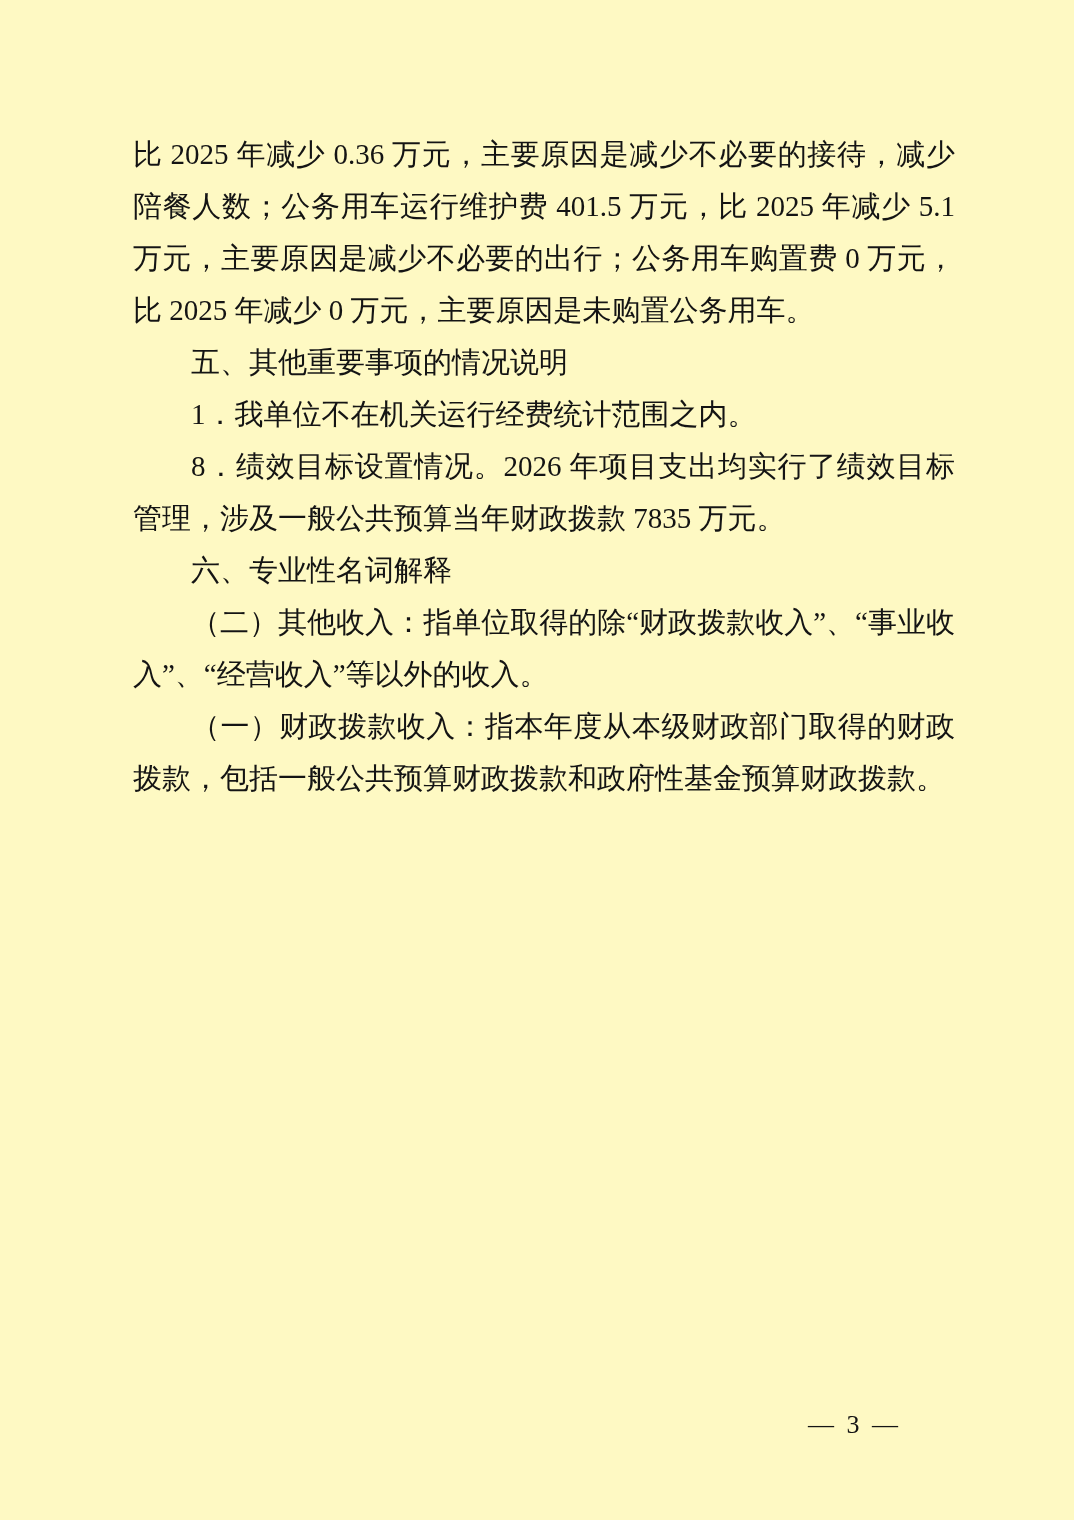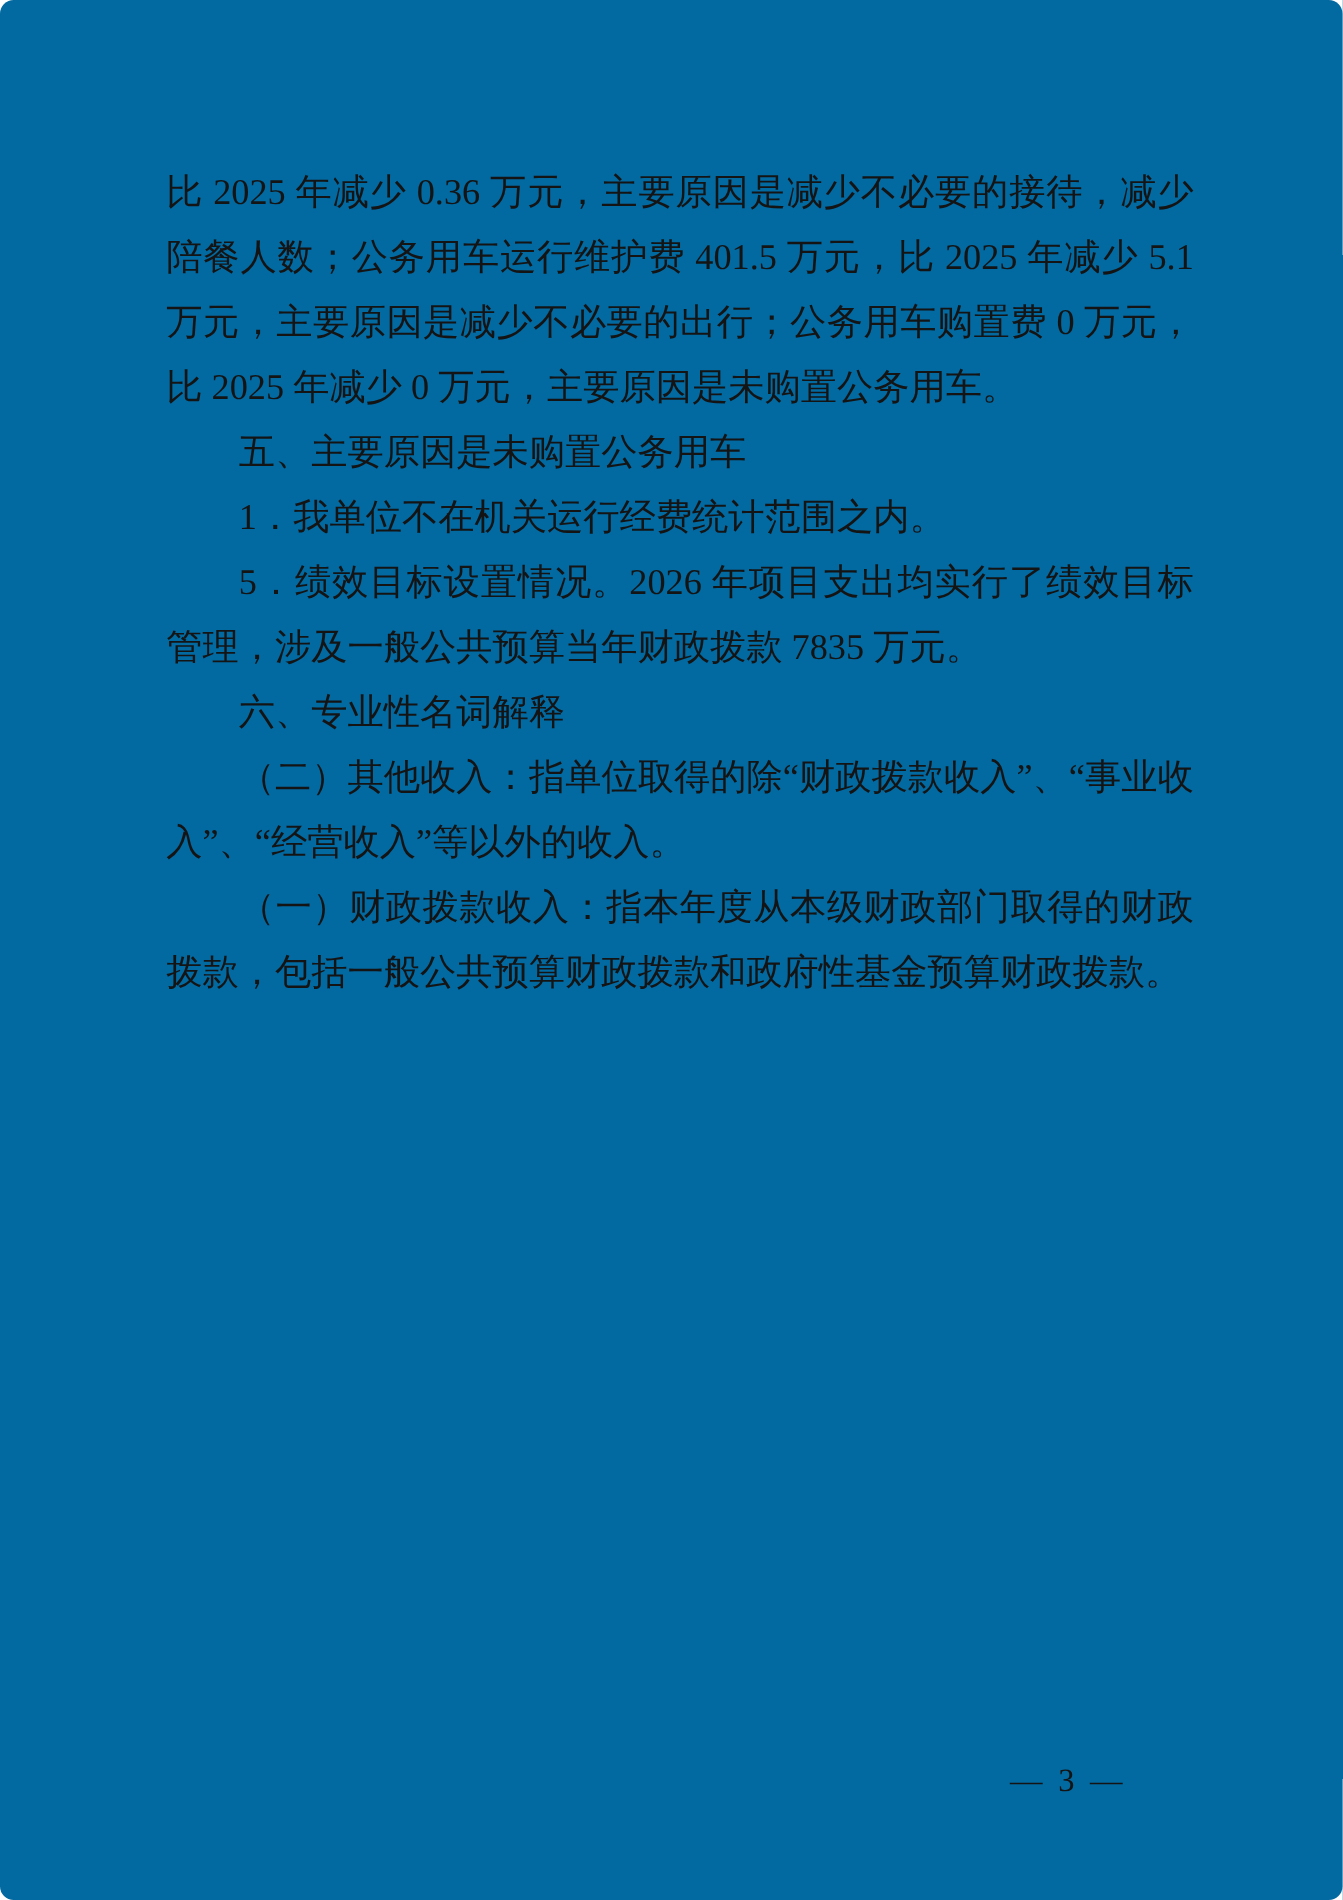--- a/index.html
+++ b/index.html
@@ -11,22 +11,21 @@
     width: 1074px;
     height: 1520px;
     position: relative;
     font-family: "Liberation Serif", "DejaVu Serif", serif;
     color: #141414;
     overflow: hidden;
   }
   .page {
     position: absolute;
     inset: 0;
-    background: #0369a1;
-    border-radius: 11px;
+    background: #fef9c3;
   }
   .content {
     position: absolute;
     left: 133px;
     top: 128px;
     width: 822px;
   }
   .content p,
   .content h2 {
     margin: 0;
@@ -60,26 +59,26 @@
   }
 </style>
 </head>
 <body>
 
 <div class="page">
   <div class="content">
 
     <p class="body-para"><span>比 2025 年减少 0.36 万元，主要原因是减少不必要的接待，减少陪餐人数；公务用车运行维护费 401.5 万元，比 2025 年减少 5.1 万元，主要原因是减少不必要的出行；公务用车购置费 0 万元，比 2025 年减少 0  万元，主要原因是未购置公务用车。</span></p>
 
-    <h2 class="heading indent">五、主要原因是未购置公务用车</h2>
+    <h2 class="heading indent">五、其他重要事项的情况说明</h2>
 
     <p class="indent"><span class="b">1．我单位不在机关运行经费统计范围之内。</span></p>
 
 
-    <p class="indent"><span class="b">5．绩效目标设置情况</span><span>。2026 年项目支出均实行了绩效目标管理，涉及一般公共预算当年财政拨款 7835 万元。</span></p>
+    <p class="indent"><span class="b">8．绩效目标设置情况</span><span>。2026 年项目支出均实行了绩效目标管理，涉及一般公共预算当年财政拨款 7835 万元。</span></p>
 
 
     <h2 class="heading indent">六、专业性名词解释</h2>
 
     <p class="indent"><span class="b">（二）其他收入：</span><span>指单位取得的除“财政拨款收入”、“事业收入”、“经营收入”等以外的收入。</span></p>
 
     <p class="indent"><span class="b">（一）财政拨款收入：</span><span>指本年度从本级财政部门取得的财政拨款，包括一般公共预算财政拨款和政府性基金预算财政拨款。</span></p>
 
 
   </div>

